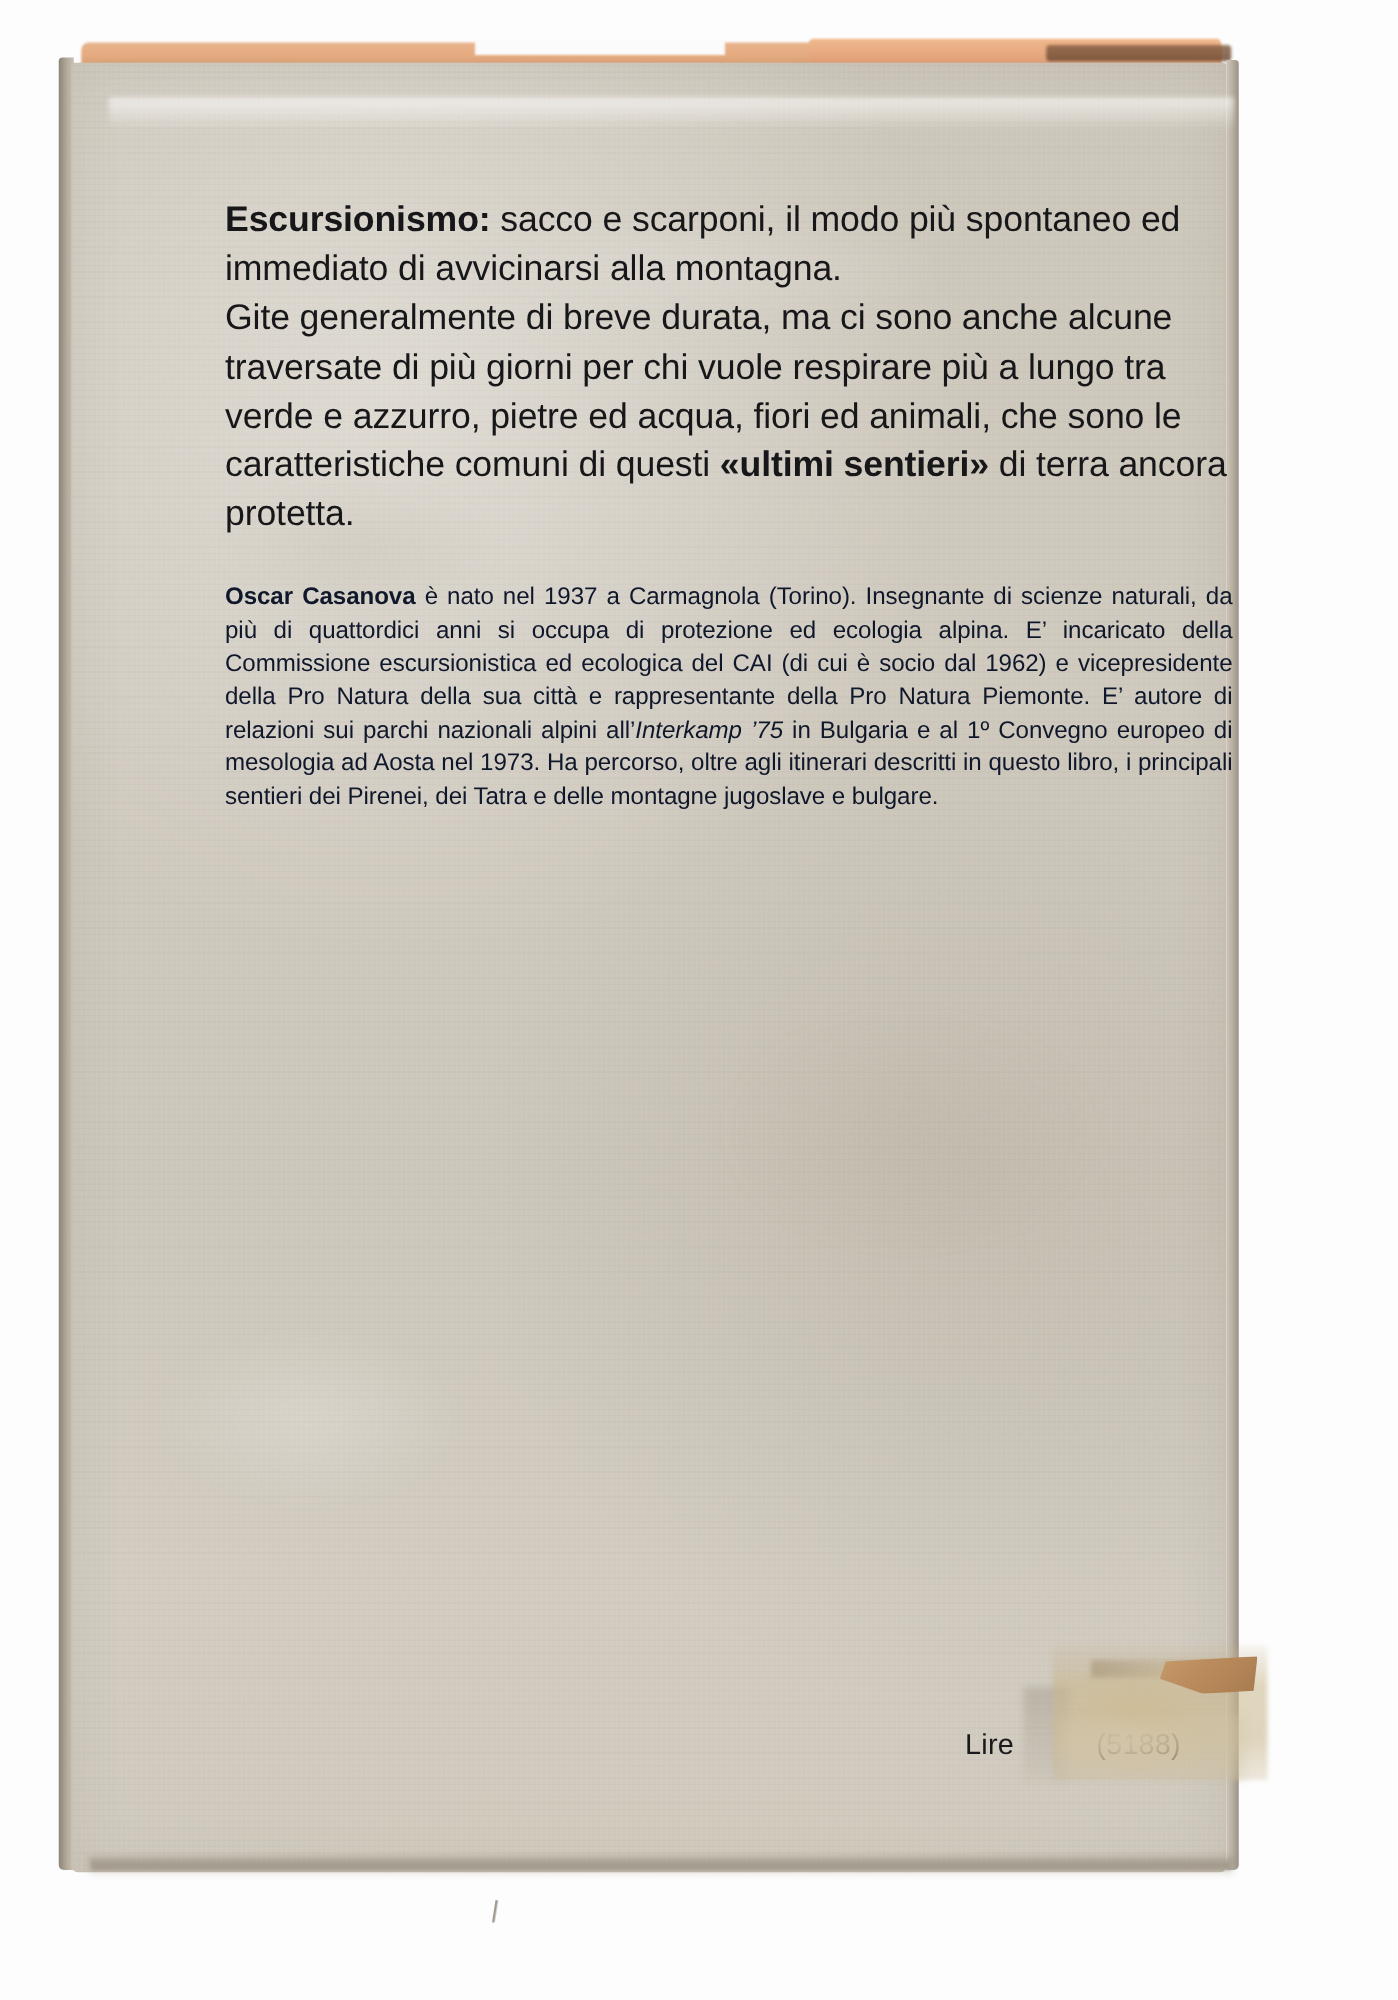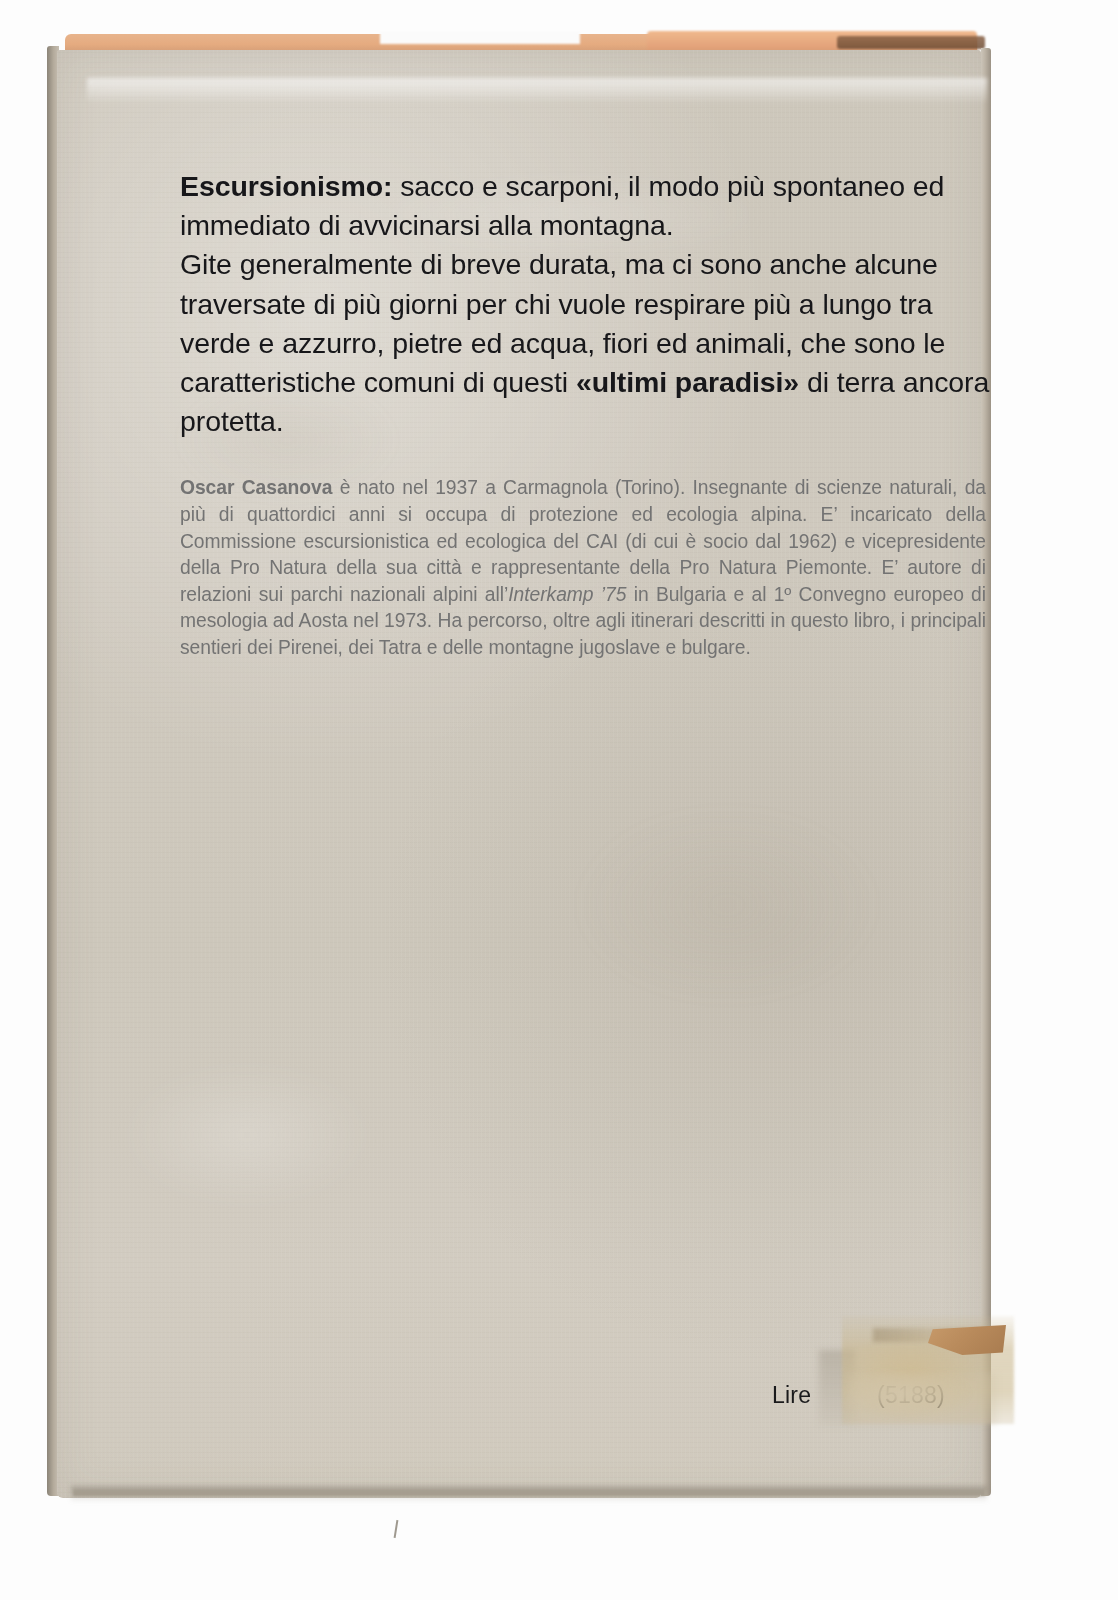--- a/index.html
+++ b/index.html
@@ -160,40 +160,40 @@
     height: 7px;
     background: linear-gradient(to bottom, #bdb5a7, #a79e8f);
     filter: blur(1.3px);
     opacity: .8;
   }
 
   
   .textwrap {
     position: absolute;
     left: 133px;
-    top: 139px;
+    top: 129px;
     width: 810px;
   }
 
   .blurb {
     font-size: 28.5px;
     line-height: 39.2px;
     color: #17171a;
     letter-spacing: -0.1px;
     margin: 0;
     text-rendering: optimizeLegibility;
   }
   .blurb b { font-weight: 700; }
 
   .bio {
     margin: 34px 0 0 0;
     width: 806px;
     font-size: 19.3px;
     line-height: 26.6px;
-    color: #737373;
+    color: #0f172a;
     text-align: justify;
     letter-spacing: -0.05px;
   }
   .bio b { font-weight: 700; }
   .bio i { font-style: italic; }
 
   
   .price-line {
     position: absolute;
     left: 725px;
@@ -301,21 +301,21 @@
 
       <div class="bottom-lip"></div>
       <div class="bottom-shadow"></div>
     </div>
 
     <div class="textwrap">
 
       <p class="blurb"><b>Escursionismo:</b><span> sacco e scarponi, il modo più spontaneo ed immediato di avvicinarsi alla montagna.</span></p>
 
 
-      <p class="blurb"><span>Gite generalmente di breve durata, ma ci sono anche alcune traversate di più giorni per chi vuole respirare più a lungo tra verde e azzurro, pietre ed acqua, fiori ed animali, che sono le caratteristiche comuni di questi </span><b>«ultimi paradisi»</b><span> di terra ancora protetta.</span></p>
+      <p class="blurb"><span>Gite generalmente di breve durata, ma ci sono anche alcune traversate di più giorni per chi vuole respirare più a lungo tra verde e azzurro, pietre ed acqua, fiori ed animali, che sono le caratteristiche comuni di questi </span><b>«ultimi sentieri»</b><span> di terra ancora protetta.</span></p>
 
       <p class="bio"><b>Oscar Casanova</b><span> è nato nel 1937 a Carmagnola (Torino). Insegnante di scienze naturali, da più di quattordici anni si occupa di protezione ed ecologia alpina. E’ incaricato della Commissione escursionistica ed ecologica del CAI (di cui è socio dal 1962) e vicepresidente della Pro Natura della sua città e rappresentante della Pro Natura Piemonte. E’ autore di relazioni sui parchi nazionali alpini all’</span><i>Interkamp ’75</i><span> in Bulgaria e al 1º Convegno europeo di mesologia ad Aosta nel 1973. Ha percorso, oltre agli itinerari descritti in questo libro, i principali sentieri dei Pirenei, dei Tatra e delle montagne jugoslave e bulgare.</span></p>
     </div>
 
     <div class="price-line">Lire          (5188)</div>
 
     <div class="price-smudge"></div>
     <div class="residue"></div>
     <div class="residue-streak"></div>
     <div class="price-wash"></div>

